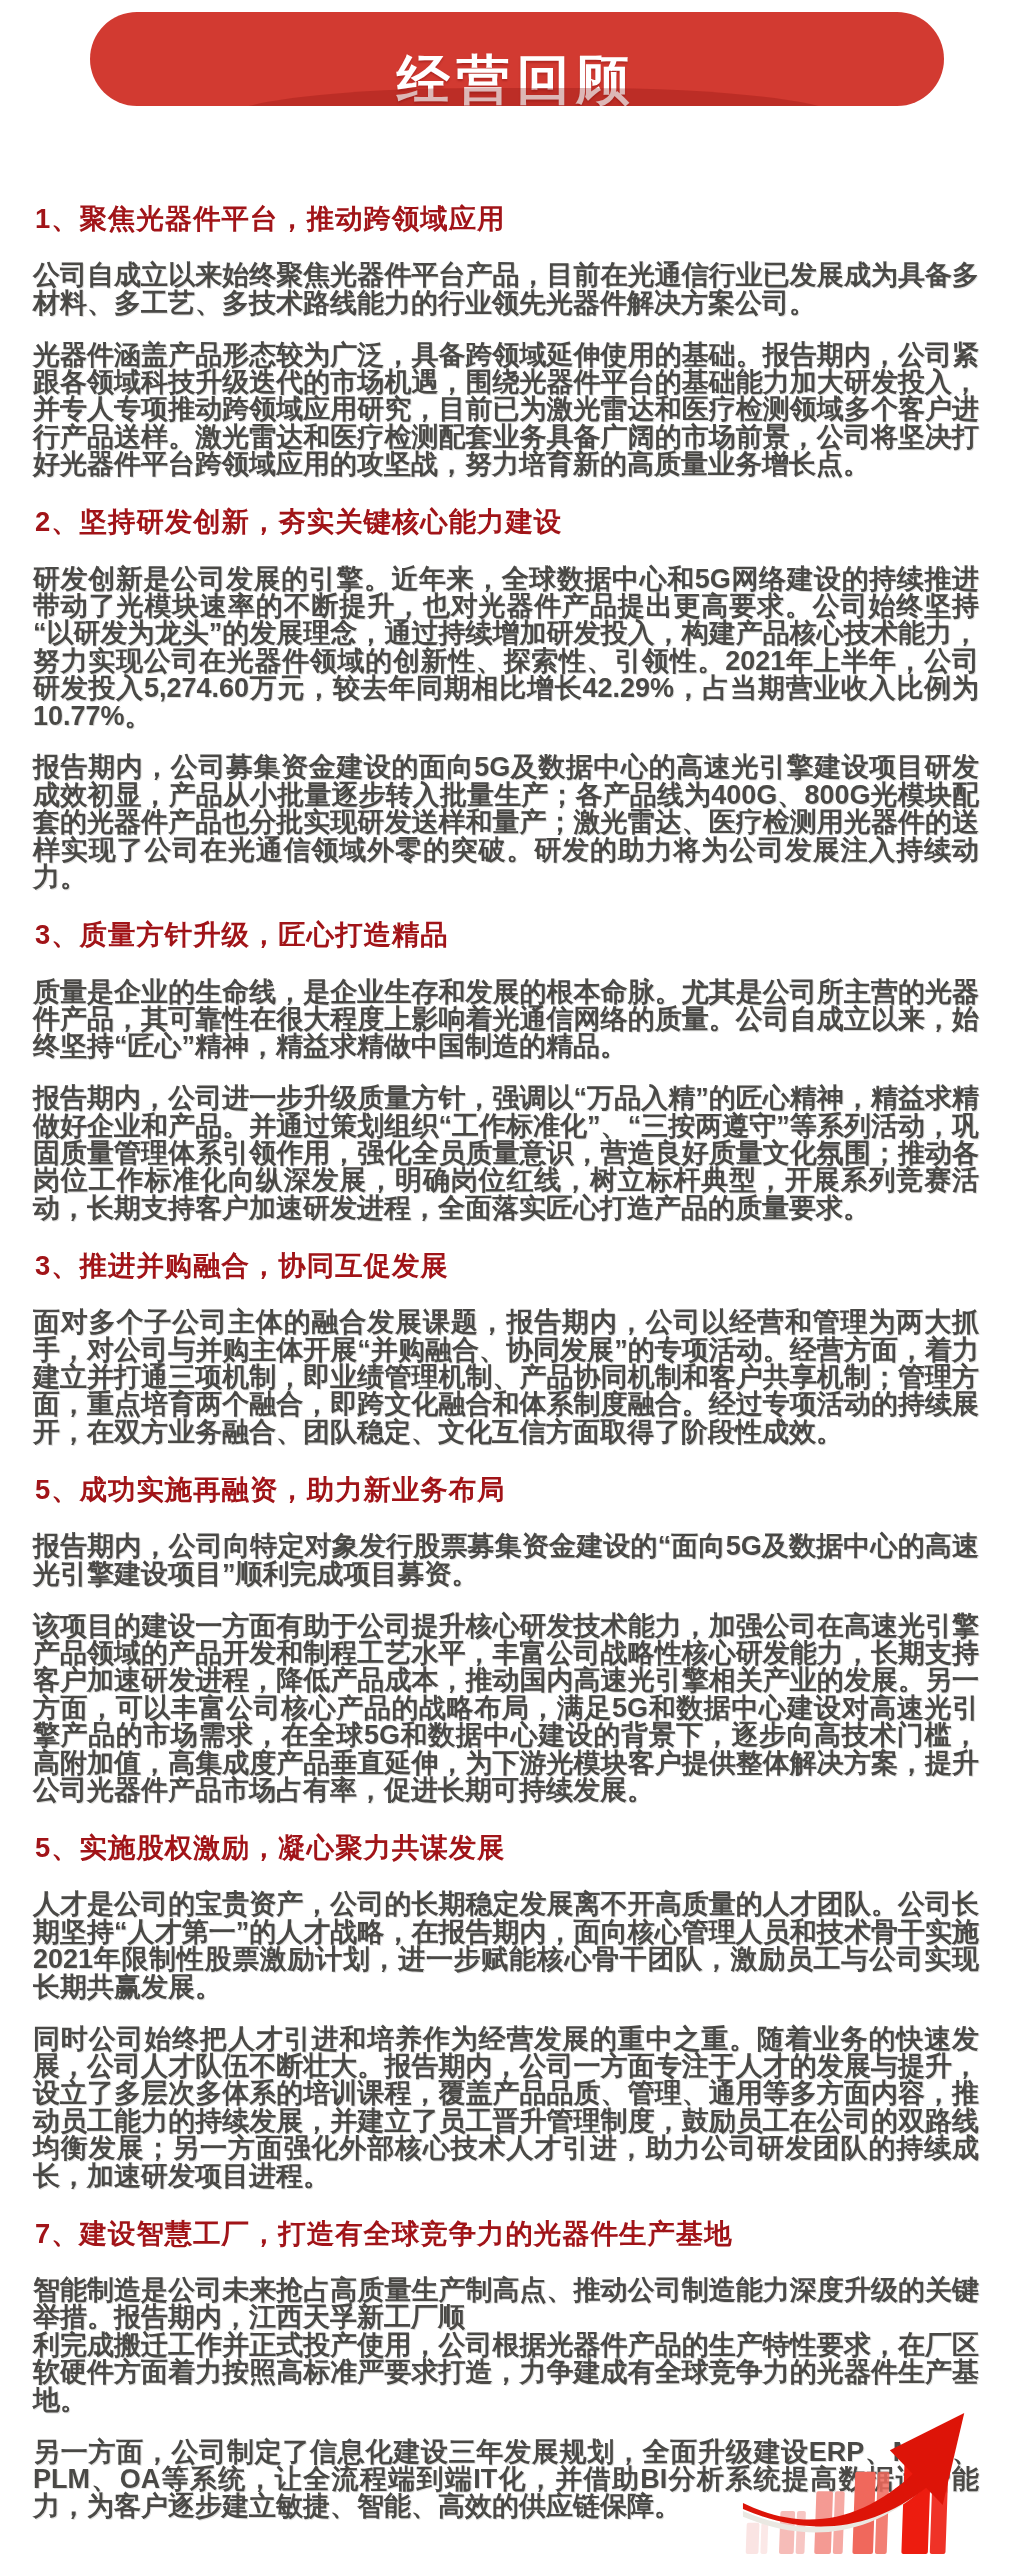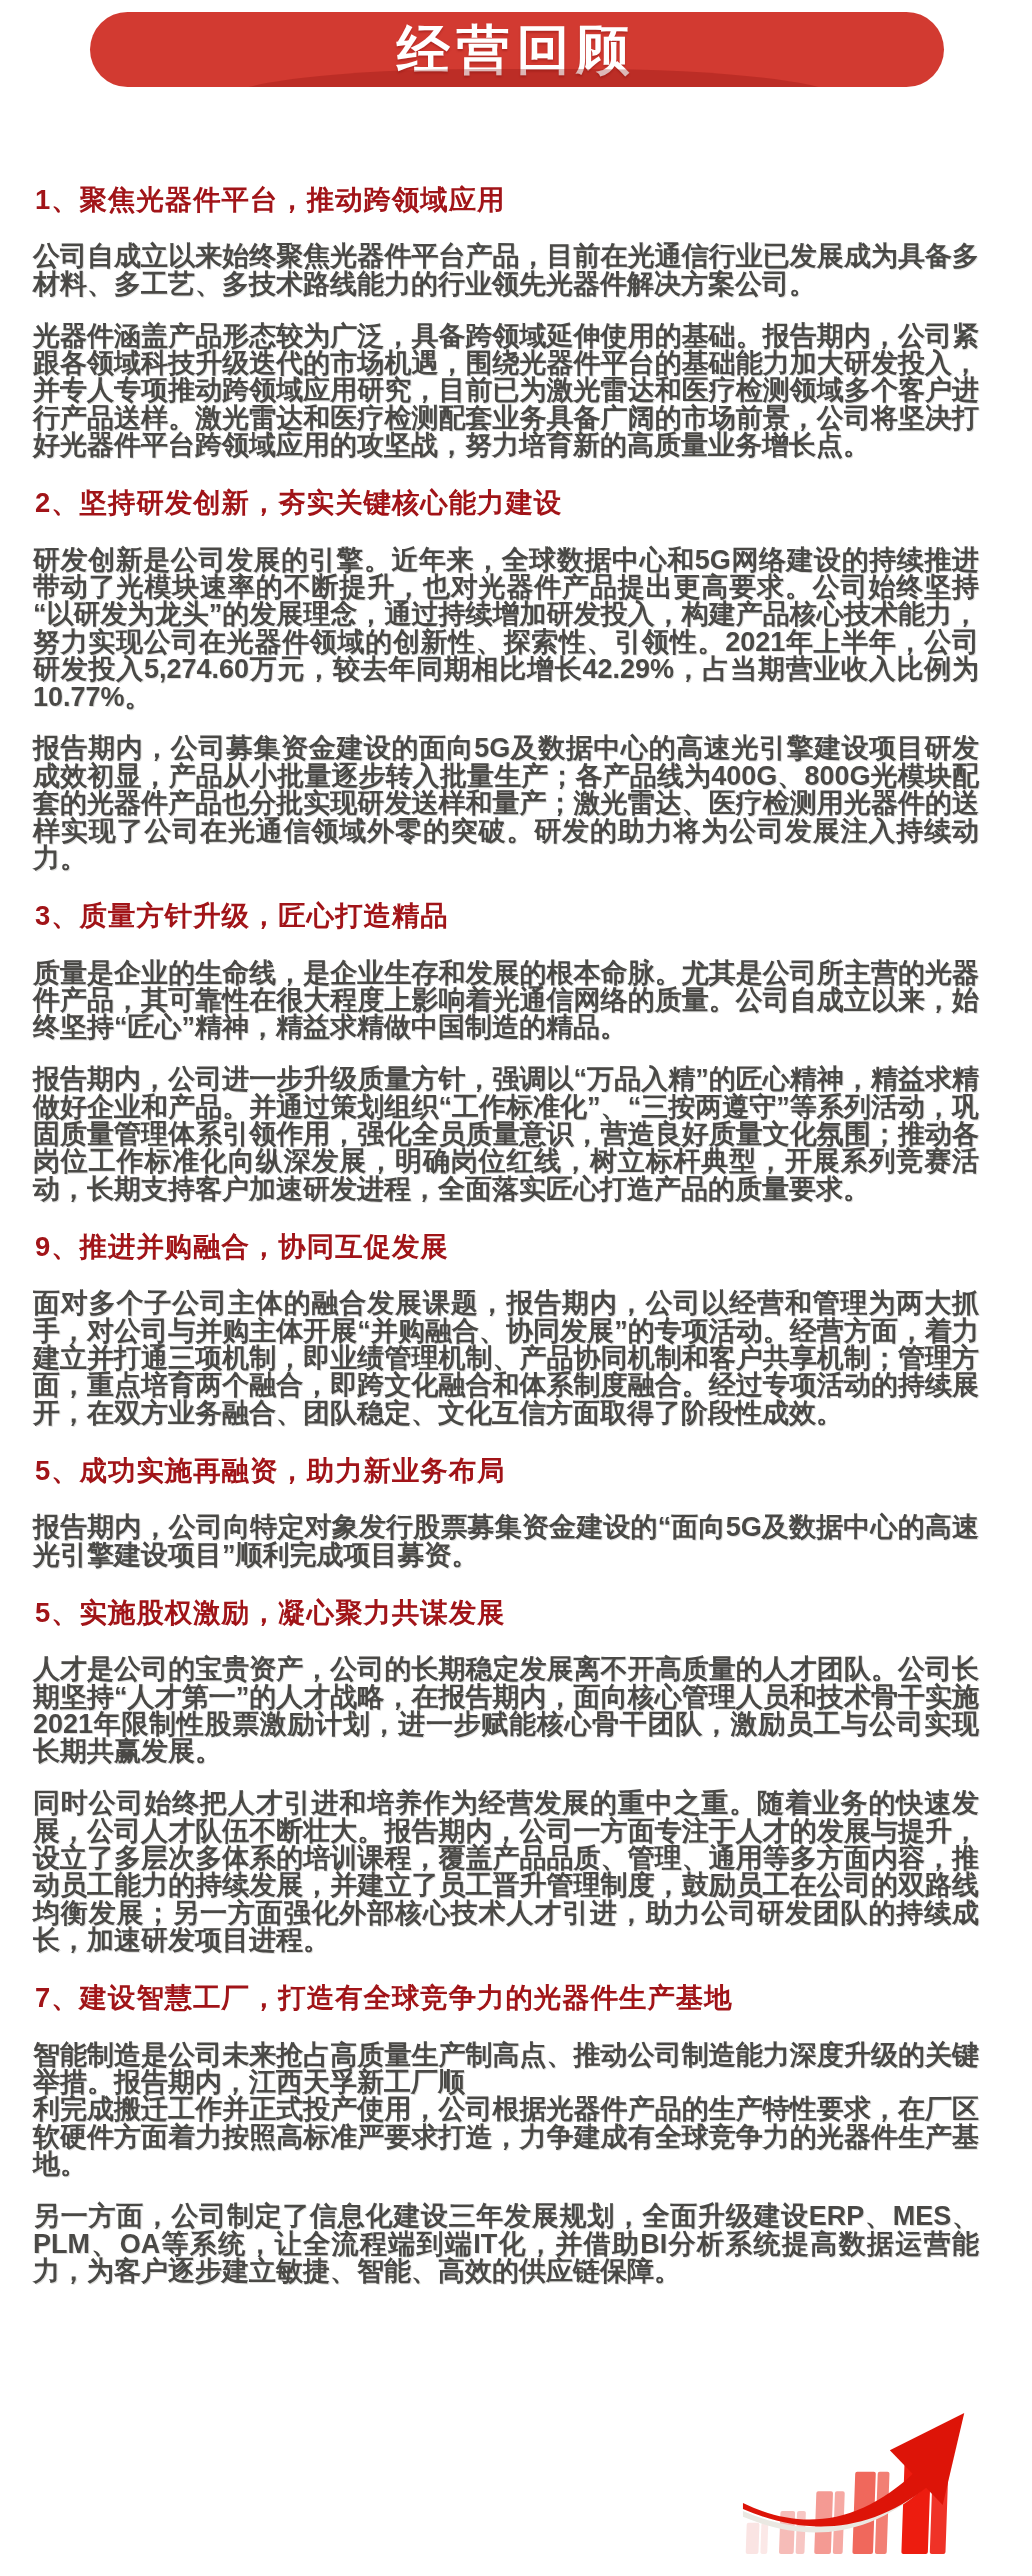--- a/index.html
+++ b/index.html
@@ -9,25 +9,25 @@
     position: relative;
     background: var(--page-bg, #ffffff);
     font-family: "Liberation Sans", sans-serif;
     overflow: hidden;
   }
   
   .banner {
     position: relative;
     margin: 11.7px auto 0;
     width: 854px;
-    height: 75px;
+    height: 94px;
     background: var(--banner-bg, #d23a31);
     border-radius: 49px;
     display: flex;
-    align-items: center;
+    align-items: flex-end;
     justify-content: center;
     overflow: hidden;
   }
   .banner::after {
     content: "";
     position: absolute;
     bottom: -43px;
     left: 16%;
     width: 72%;
     height: 61px;
@@ -98,27 +98,28 @@
     <p class="para">报告期内，公司募集资金建设的面向5G及数据中心的高速光引擎建设项目研发成效初显，产品从小批量逐步转入批量生产；各产品线为400G、800G光模块配套的光器件产品也分批实现研发送样和量产；激光雷达、医疗检测用光器件的送样实现了公司在光通信领域外零的突破。研发的助力将为公司发展注入持续动力。</p>
   </section>
 
   <section>
     <h2 class="section-heading">3、质量方针升级，匠心打造精品</h2>
     <p class="para">质量是企业的生命线，是企业生存和发展的根本命脉。尤其是公司所主营的光器件产品，其可靠性在很大程度上影响着光通信网络的质量。公司自成立以来，始终坚持“匠心”精神，精益求精做中国制造的精品。</p>
     <p class="para">报告期内，公司进一步升级质量方针，强调以“万品入精”的匠心精神，精益求精做好企业和产品。并通过策划组织“工作标准化”、“三按两遵守”等系列活动，巩固质量管理体系引领作用，强化全员质量意识，营造良好质量文化氛围；推动各岗位工作标准化向纵深发展，明确岗位红线，树立标杆典型，开展系列竞赛活动，长期支持客户加速研发进程，全面落实匠心打造产品的质量要求。</p>
   </section>
 
   <section>
-    <h2 class="section-heading">9、推进并购融合，协同互促发展</h2>
+    <h2 class="section-heading">3、推进并购融合，协同互促发展</h2>
     <p class="para">面对多个子公司主体的融合发展课题，报告期内，公司以经营和管理为两大抓手，对公司与并购主体开展“并购融合、协同发展”的专项活动。经营方面，着力建立并打通三项机制，即业绩管理机制、产品协同机制和客户共享机制；管理方面，重点培育两个融合，即跨文化融合和体系制度融合。经过专项活动的持续展开，在双方业务融合、团队稳定、文化互信方面取得了阶段性成效。</p>
   </section>
 
   <section>
     <h2 class="section-heading">5、成功实施再融资，助力新业务布局</h2>
     <p class="para">报告期内，公司向特定对象发行股票募集资金建设的“面向5G及数据中心的高速光引擎建设项目”顺利完成项目募资。</p>
+    <p class="para">该项目的建设一方面有助于公司提升核心研发技术能力，加强公司在高速光引擎产品领域的产品开发和制程工艺水平，丰富公司战略性核心研发能力，长期支持客户加速研发进程，降低产品成本，推动国内高速光引擎相关产业的发展。另一方面，可以丰富公司核心产品的战略布局，满足5G和数据中心建设对高速光引擎产品的市场需求，在全球5G和数据中心建设的背景下，逐步向高技术门槛，高附加值，高集成度产品垂直延伸，为下游光模块客户提供整体解决方案，提升公司光器件产品市场占有率，促进长期可持续发展。</p>
   </section>
 
   <section>
     <h2 class="section-heading">5、实施股权激励，凝心聚力共谋发展</h2>
     <p class="para">人才是公司的宝贵资产，公司的长期稳定发展离不开高质量的人才团队。公司长期坚持“人才第一”的人才战略，在报告期内，面向核心管理人员和技术骨干实施2021年限制性股票激励计划，进一步赋能核心骨干团队，激励员工与公司实现长期共赢发展。</p>
     <p class="para">同时公司始终把人才引进和培养作为经营发展的重中之重。随着业务的快速发展，公司人才队伍不断壮大。报告期内，公司一方面专注于人才的发展与提升，设立了多层次多体系的培训课程，覆盖产品品质、管理、通用等多方面内容，推动员工能力的持续发展，并建立了员工晋升管理制度，鼓励员工在公司的双路线均衡发展；另一方面强化外部核心技术人才引进，助力公司研发团队的持续成长，加速研发项目进程。</p>
   </section>
 
   <section>
     <h2 class="section-heading">7、建设智慧工厂，打造有全球竞争力的光器件生产基地</h2>

